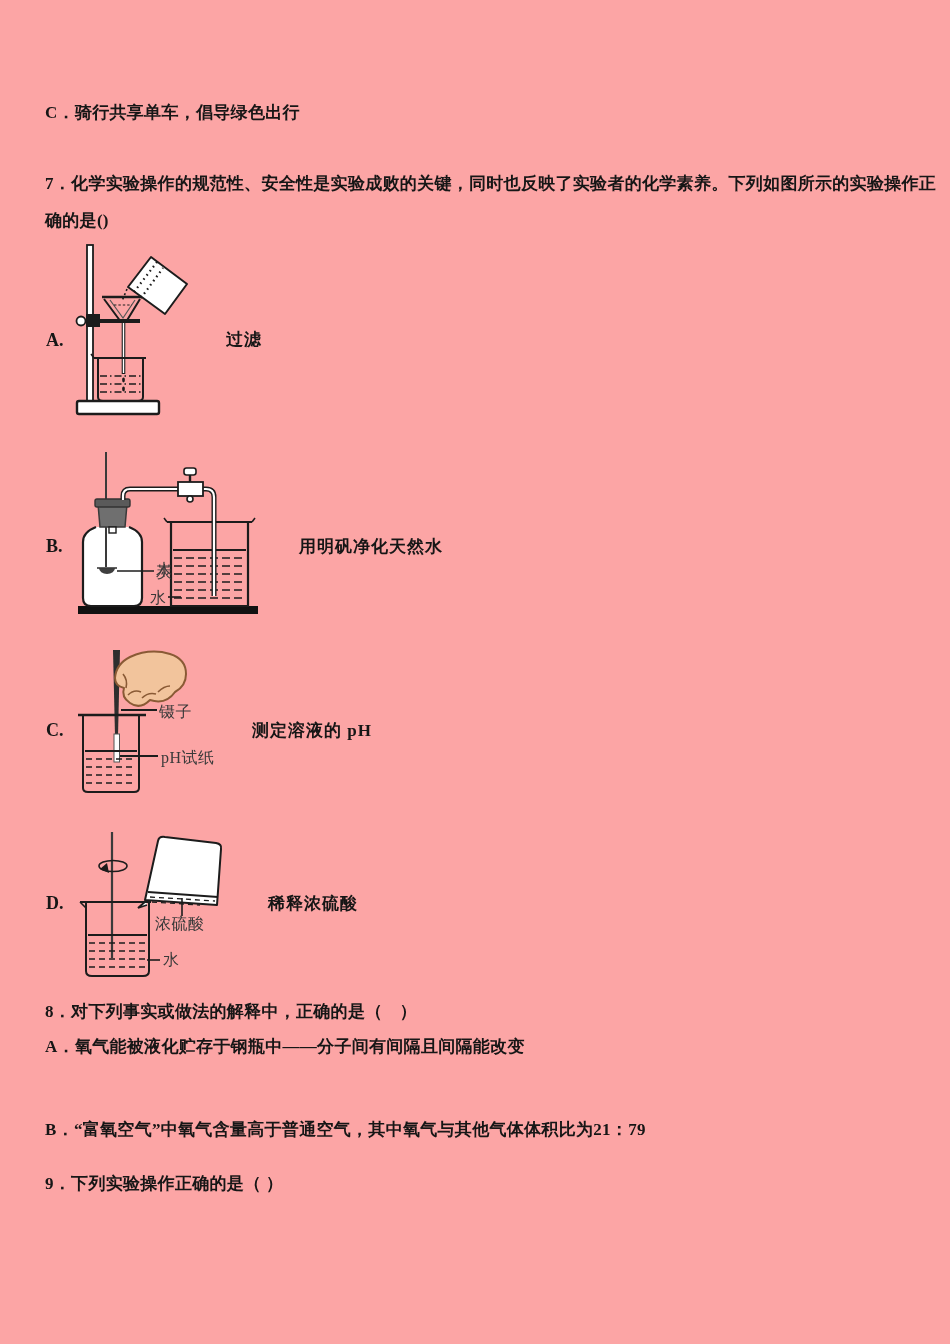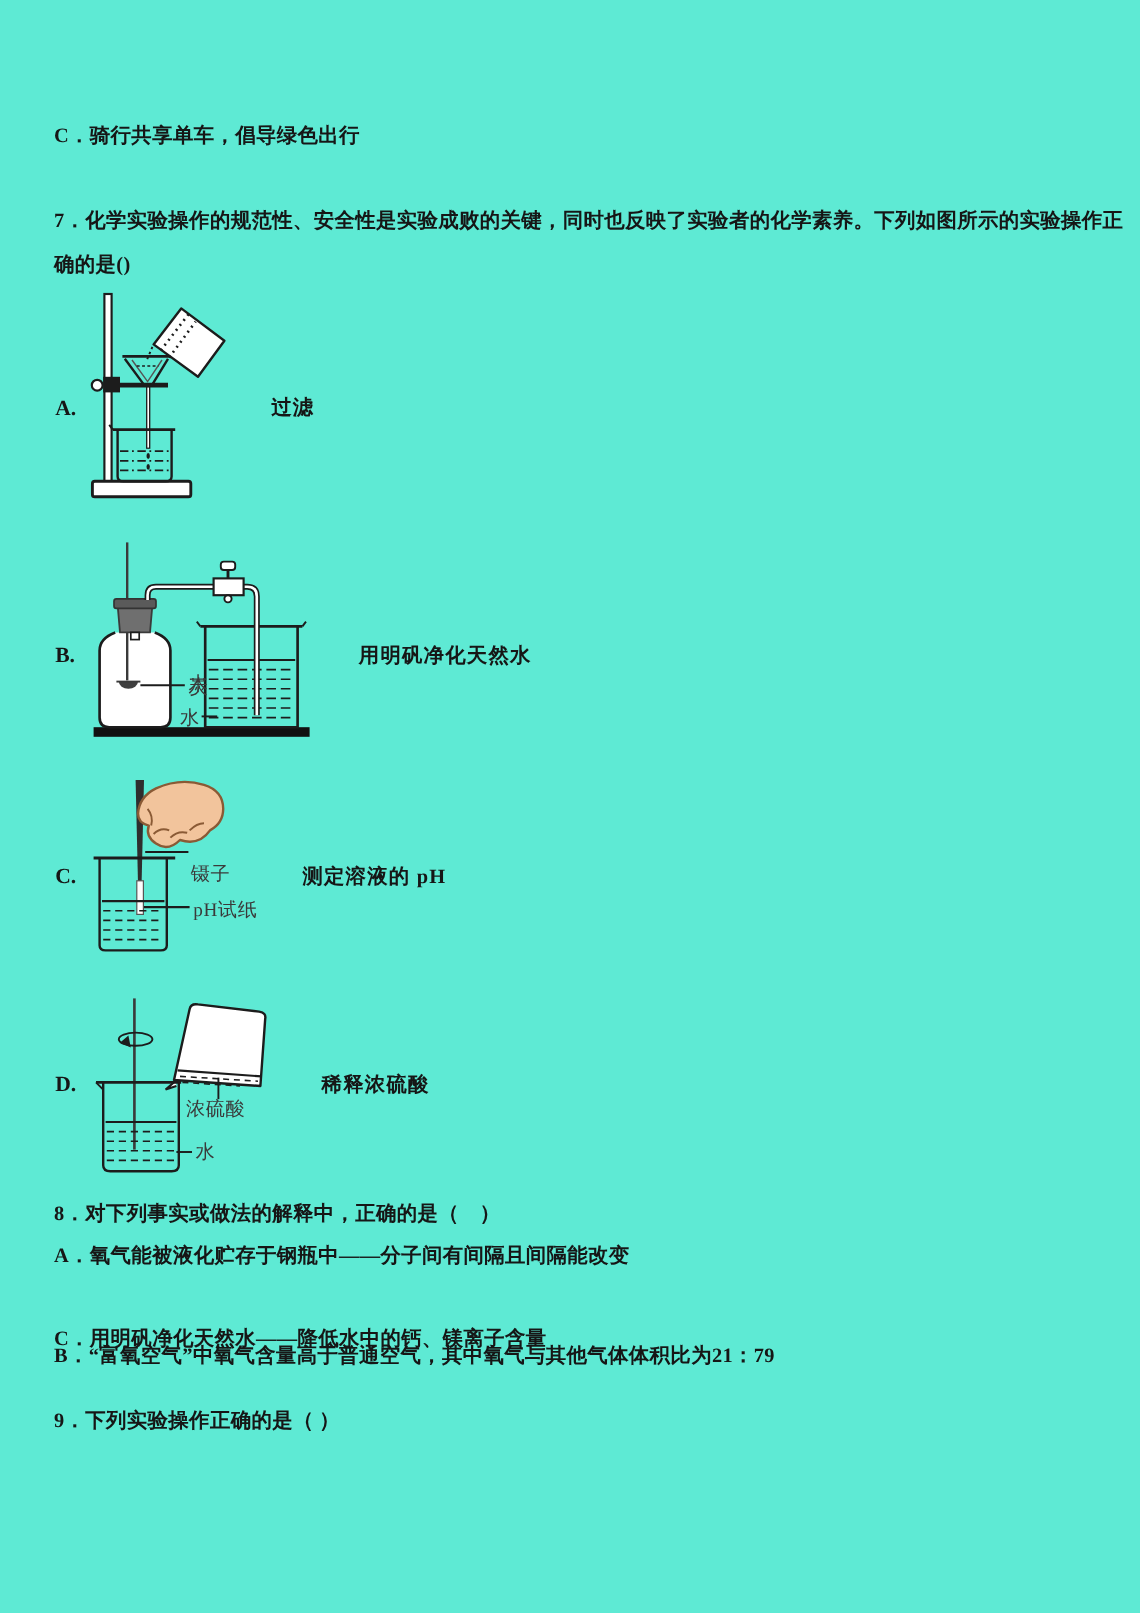--- a/index.html
+++ b/index.html
@@ -1,18 +1,18 @@
 <!DOCTYPE html>
 <html><head>
 <meta charset="utf-8">
 <style>
   * { margin:0; padding:0; box-sizing:border-box; }
   html,body { background:#ffffff; }
   .page {
-    position:relative; width:950px; height:1344px; background:#5eead4;
+    position:relative; width:950px; height:1344px; background:#fca5a5;
     font-family:"Liberation Serif","DejaVu Sans",sans-serif;
     color:#1c1c1c; overflow:hidden;
   }
   .tline {
     position:absolute; left:45px; font-size:17px; font-weight:700;
     letter-spacing:0.3px; white-space:nowrap; color:#161616;
   }
   .figlabel {
     position:absolute; font-size:18px; font-weight:700;
     font-family:"Liberation Serif","DejaVu Serif",serif; color:#161616;
@@ -141,21 +141,21 @@
         <line x1="8" y1="119" x2="58" y2="119" stroke-width="1.3" stroke-dasharray="6,4"></line>
         <line x1="8" y1="127" x2="58" y2="127" stroke-width="1.3" stroke-dasharray="6,4"></line>
         <line x1="8" y1="135" x2="58" y2="135" stroke-width="1.3" stroke-dasharray="6,4"></line>
       </g>
       <g>
         <line x1="43" y1="62" x2="79" y2="62" stroke-width="1.8"></line>
         <line x1="42" y1="108" x2="80" y2="108" stroke-width="1.8"></line>
       </g>
     </g>
   </svg>
-  <div class="ann" style="left:159px;top:718px">镊子</div>
+  <div class="ann" style="left:159px;top:702px">镊子</div>
   <div class="ann" style="left:161px;top:748px">pH试纸</div>
   <div class="figlabel" style="left:46px;top:720px">C.</div>
   <div class="caption" style="left:216px;top:719px">测定溶液的 pH</div>
 
   <svg class="fig" style="left:80px;top:828px" width="245" height="152" viewBox="0 0 245 152">
     <g stroke="#1c1c1c" fill="none">
       <g>
         <line x1="32" y1="4" x2="32" y2="130" stroke="#3a3a3a" stroke-width="2.2"></line>
         <ellipse cx="33" cy="38" rx="14" ry="5.5" stroke-width="1.6"></ellipse>
         <polygon points="20,41 29,45 27,35" fill="#1c1c1c" stroke="none"></polygon>
@@ -184,17 +184,16 @@
     </g>
   </svg>
   <div class="ann" style="left:155px;top:914px">浓硫酸</div>
   <div class="ann" style="left:163px;top:950px">水</div>
   <div class="figlabel" style="left:46px;top:893px">D.</div>
   <div class="caption" style="left:232px;top:892px">稀释浓硫酸</div>
 
   <div class="tline" style="top:1000px">8．对下列事实或做法的解释中，正确的是（　）</div>
   <div class="tline" style="top:1035px">A．氧气能被液化贮存于钢瓶中——分子间有间隔且间隔能改变</div>
   <div class="tline" style="top:1118px">B．“富氧空气”中氧气含量高于普通空气，其中氧气与其他气体体积比为21：79</div>
-  <div class="tline" style="top:1104px">C．用明矾净化天然水——降低水中的钙、镁离子含量</div>
 
   <div class="tline" style="top:1172px">9．下列实验操作正确的是（ ）</div>
 
 </div>
 
 </body></html>

